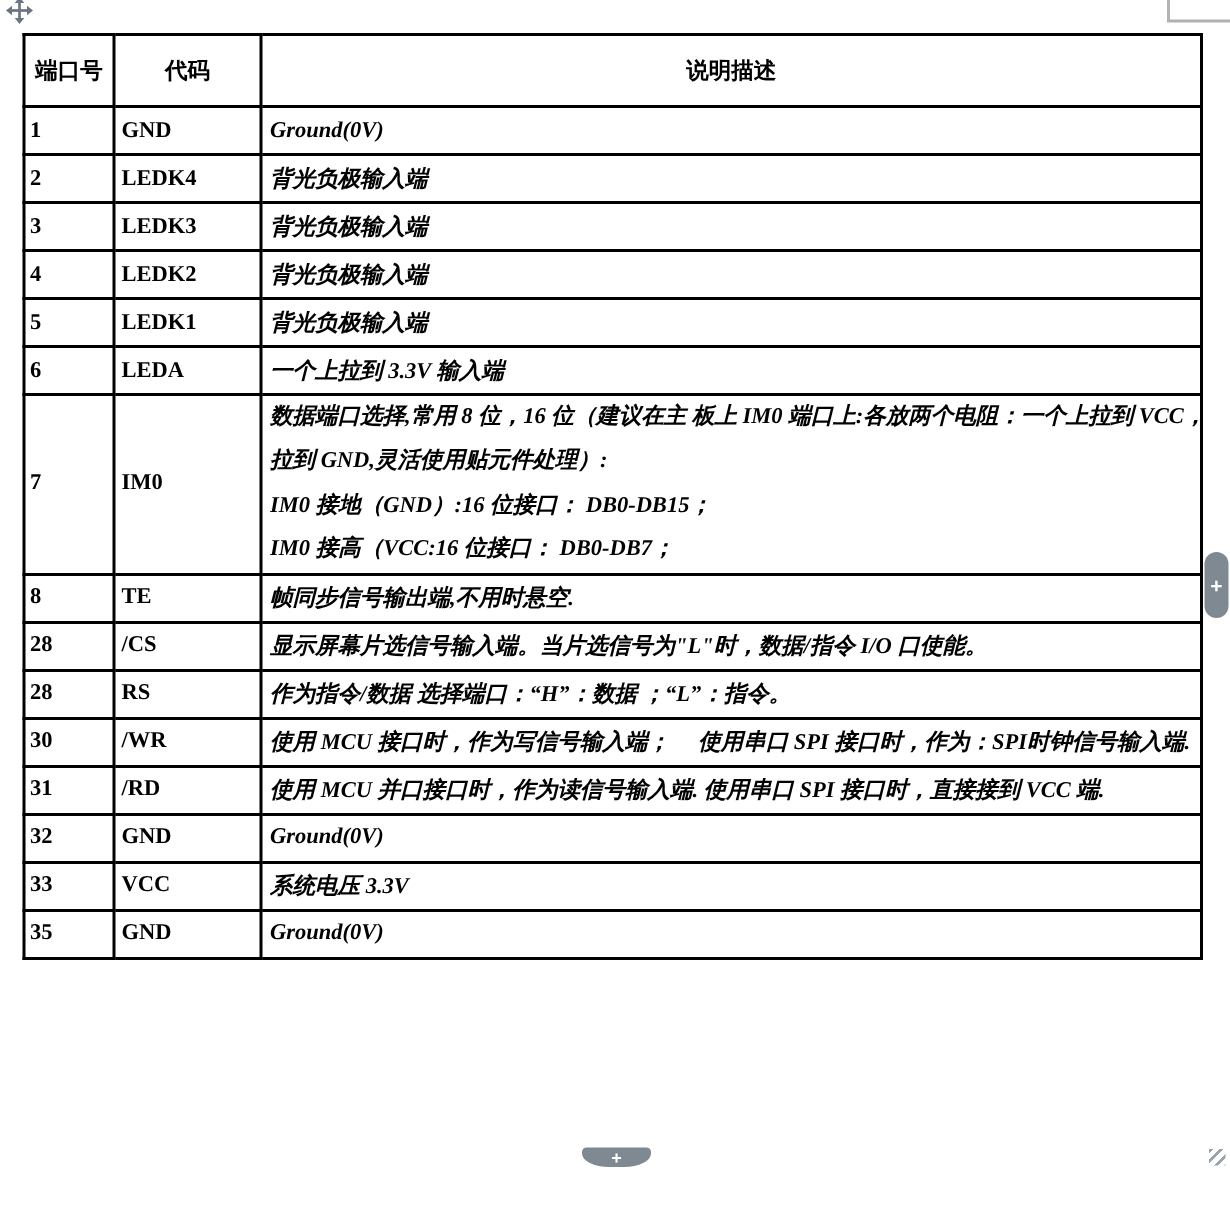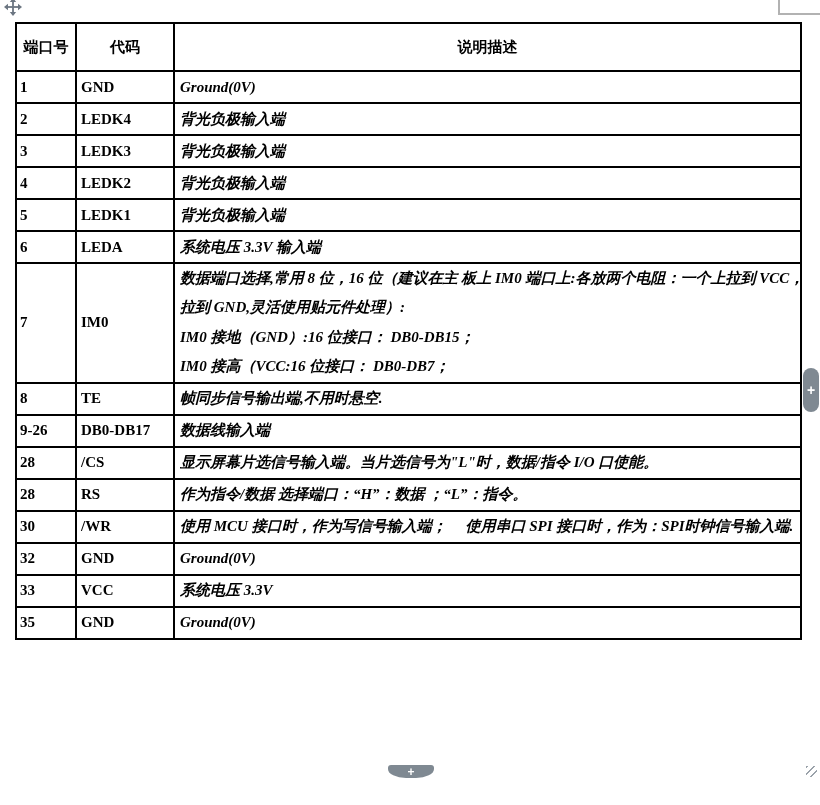--- a/index.html
+++ b/index.html
@@ -112,66 +112,66 @@
     <td class="c-port">5</td>
     <td class="c-code">LEDK1</td>
     <td class="c-desc">
           <div class="desc-line">背光负极输入端</div>
         </td>
   </tr>
       <tr>
     <td class="c-port">6</td>
     <td class="c-code">LEDA</td>
     <td class="c-desc">
-          <div class="desc-line">系统电压 3.3V 输入端</div>
+          <div class="desc-line">一个上拉到 3.3V 输入端</div>
         </td>
   </tr>
       <tr class="tall">
     <td class="c-port">7</td>
     <td class="c-code">IM0</td>
     <td class="c-desc">
           <div class="desc-line">数据端口选择,常用 8 位，16 位（建议在主 板上 IM0 端口上:各放两个电阻：一个上拉到 VCC，一个下</div>
           <div class="desc-line">拉到 GND,灵活使用贴元件处理）:</div>
           <div class="desc-line">IM0 接地（GND）:16 位接口： DB0-DB15；</div>
           <div class="desc-line">IM0 接高（VCC:16 位接口： DB0-DB7；</div>
         </td>
   </tr>
       <tr>
     <td class="c-port">8</td>
     <td class="c-code">TE</td>
     <td class="c-desc">
           <div class="desc-line">帧同步信号输出端,不用时悬空.</div>
         </td>
   </tr>
       <tr>
-    <td class="c-port">9-26</td>
-    <td class="c-code">DB0-DB17</td>
-    <td class="c-desc">
-          <div class="desc-line">数据线输入端</div>
-        </td>
-  </tr>
-      <tr>
     <td class="c-port">28</td>
     <td class="c-code">/CS</td>
     <td class="c-desc">
           <div class="desc-line">显示屏幕片选信号输入端。当片选信号为"L"时，数据/指令 I/O 口使能。</div>
         </td>
   </tr>
       <tr>
     <td class="c-port">28</td>
     <td class="c-code">RS</td>
     <td class="c-desc">
           <div class="desc-line">作为指令/数据 选择端口：“H”：数据 ；“L”：指令。</div>
         </td>
   </tr>
       <tr>
     <td class="c-port">30</td>
     <td class="c-code">/WR</td>
     <td class="c-desc">
           <div class="desc-line">使用 MCU 接口时，作为写信号输入端；　 使用串口 SPI 接口时，作为：SPI时钟信号输入端.</div>
+        </td>
+  </tr>
+      <tr>
+    <td class="c-port">31</td>
+    <td class="c-code">/RD</td>
+    <td class="c-desc">
+          <div class="desc-line">使用 MCU 并口接口时，作为读信号输入端. 使用串口 SPI 接口时，直接接到 VCC 端.</div>
         </td>
   </tr>
       <tr>
     <td class="c-port">32</td>
     <td class="c-code">GND</td>
     <td class="c-desc">
           <div class="desc-line">Ground(0V)</div>
         </td>
   </tr>
       <tr>

